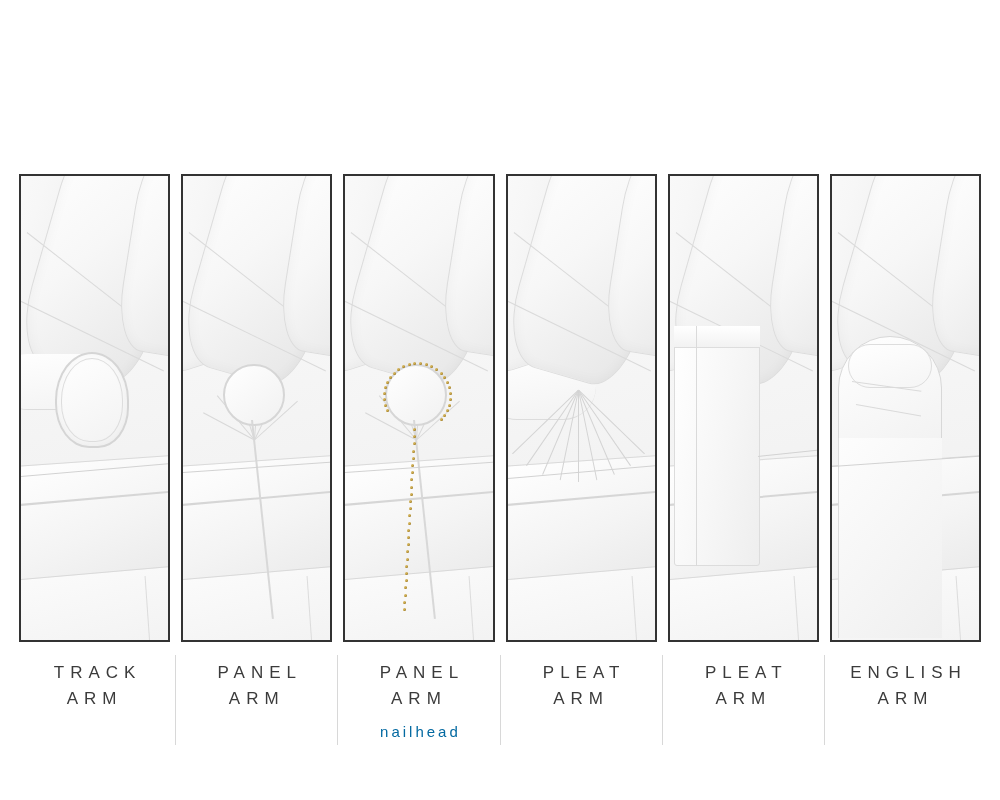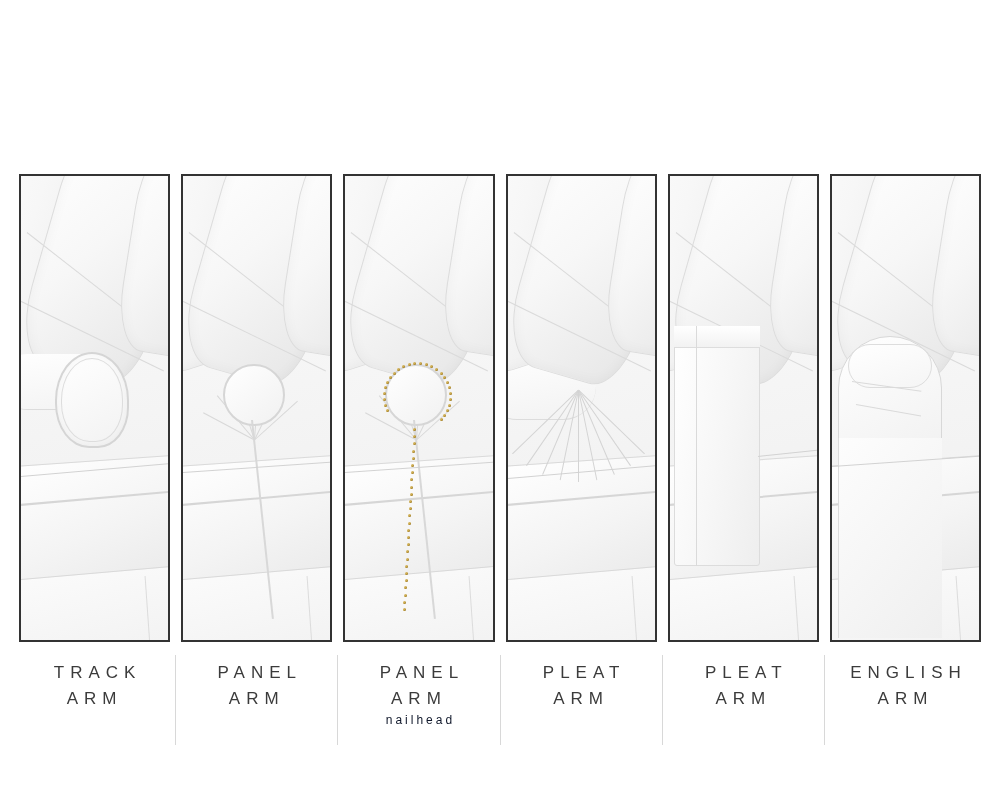--- a/index.html
+++ b/index.html
@@ -301,25 +301,25 @@
   .label-main {
     font-size: 17px;
     font-weight: 300;
     letter-spacing: 6px;
     color: #3b3b3b;
     text-indent: 6px;
     line-height: 1.55;
     white-space: pre-line;
   }
   .label-sub {
-    margin-top: 0;
-    font-size: 12px;
+    margin-top: 10px;
+    font-size: 15px;
     font-weight: 300;
     letter-spacing: 3px;
-    color: #0f172a;
+    color: #0369a1;
     text-indent: 3px;
   }
 </style>
 </head>
 <body>
 
 <div class="page">
 
 
   <div class="strip" id="strip">

